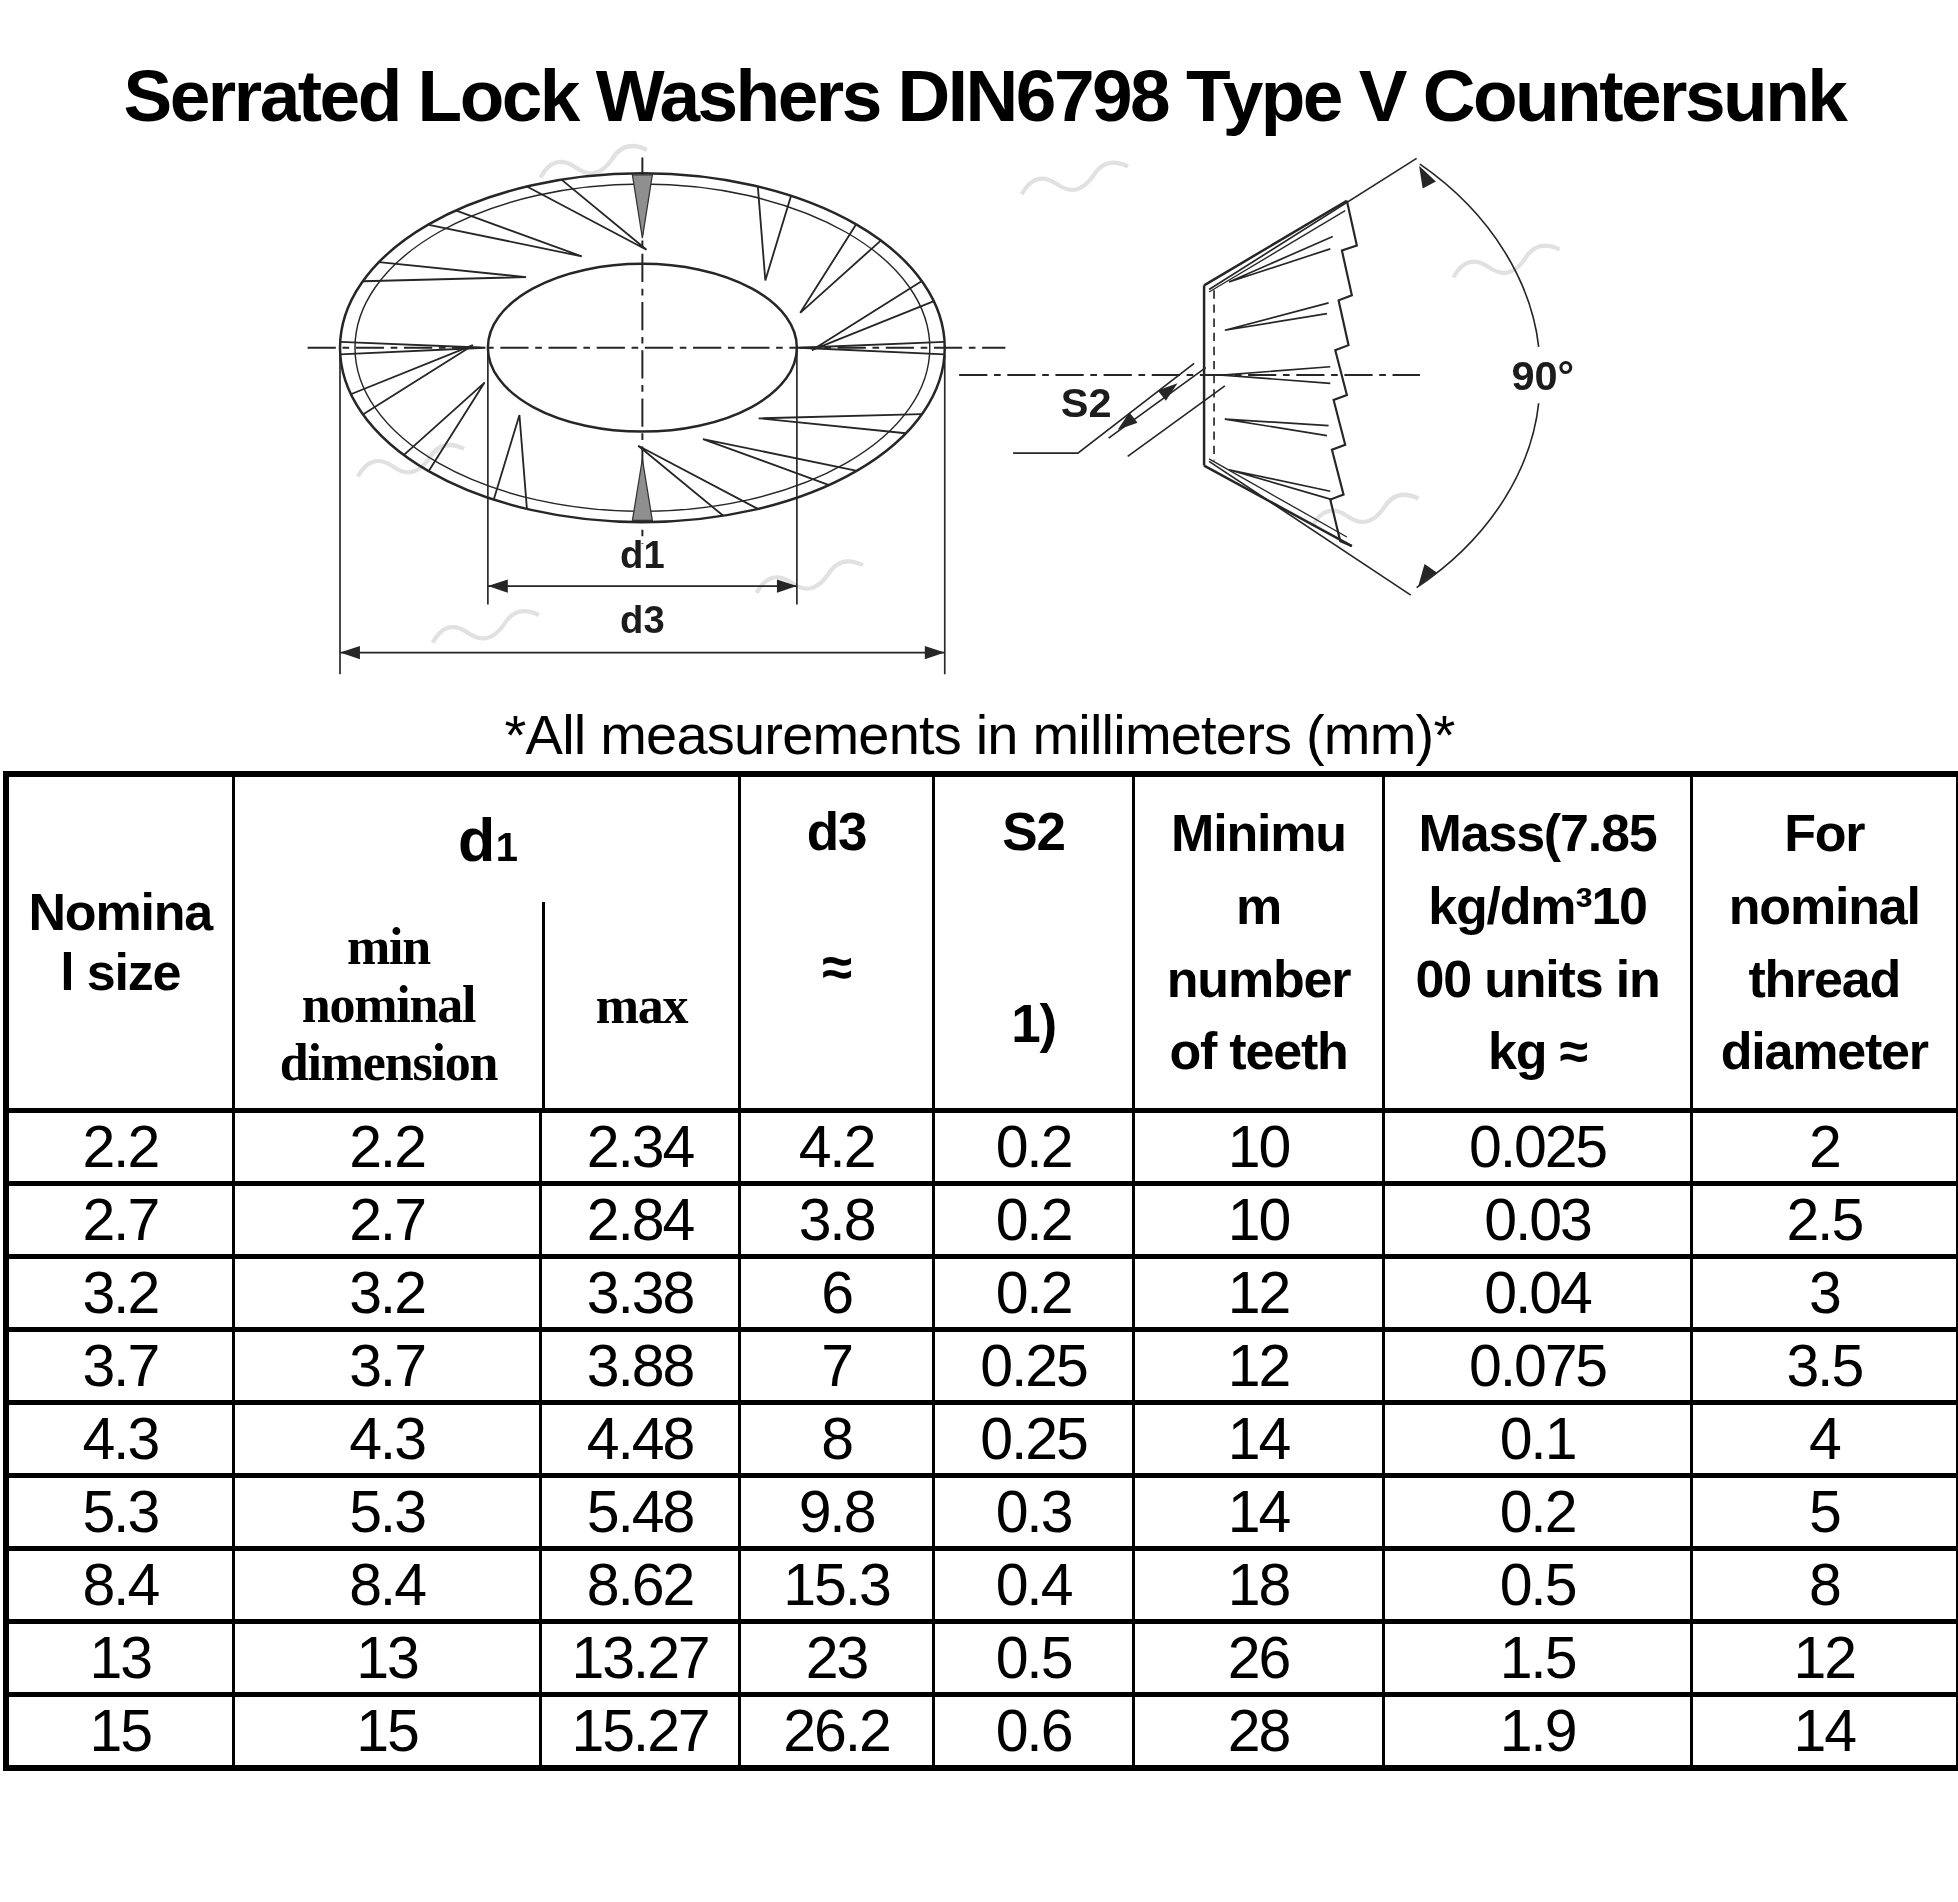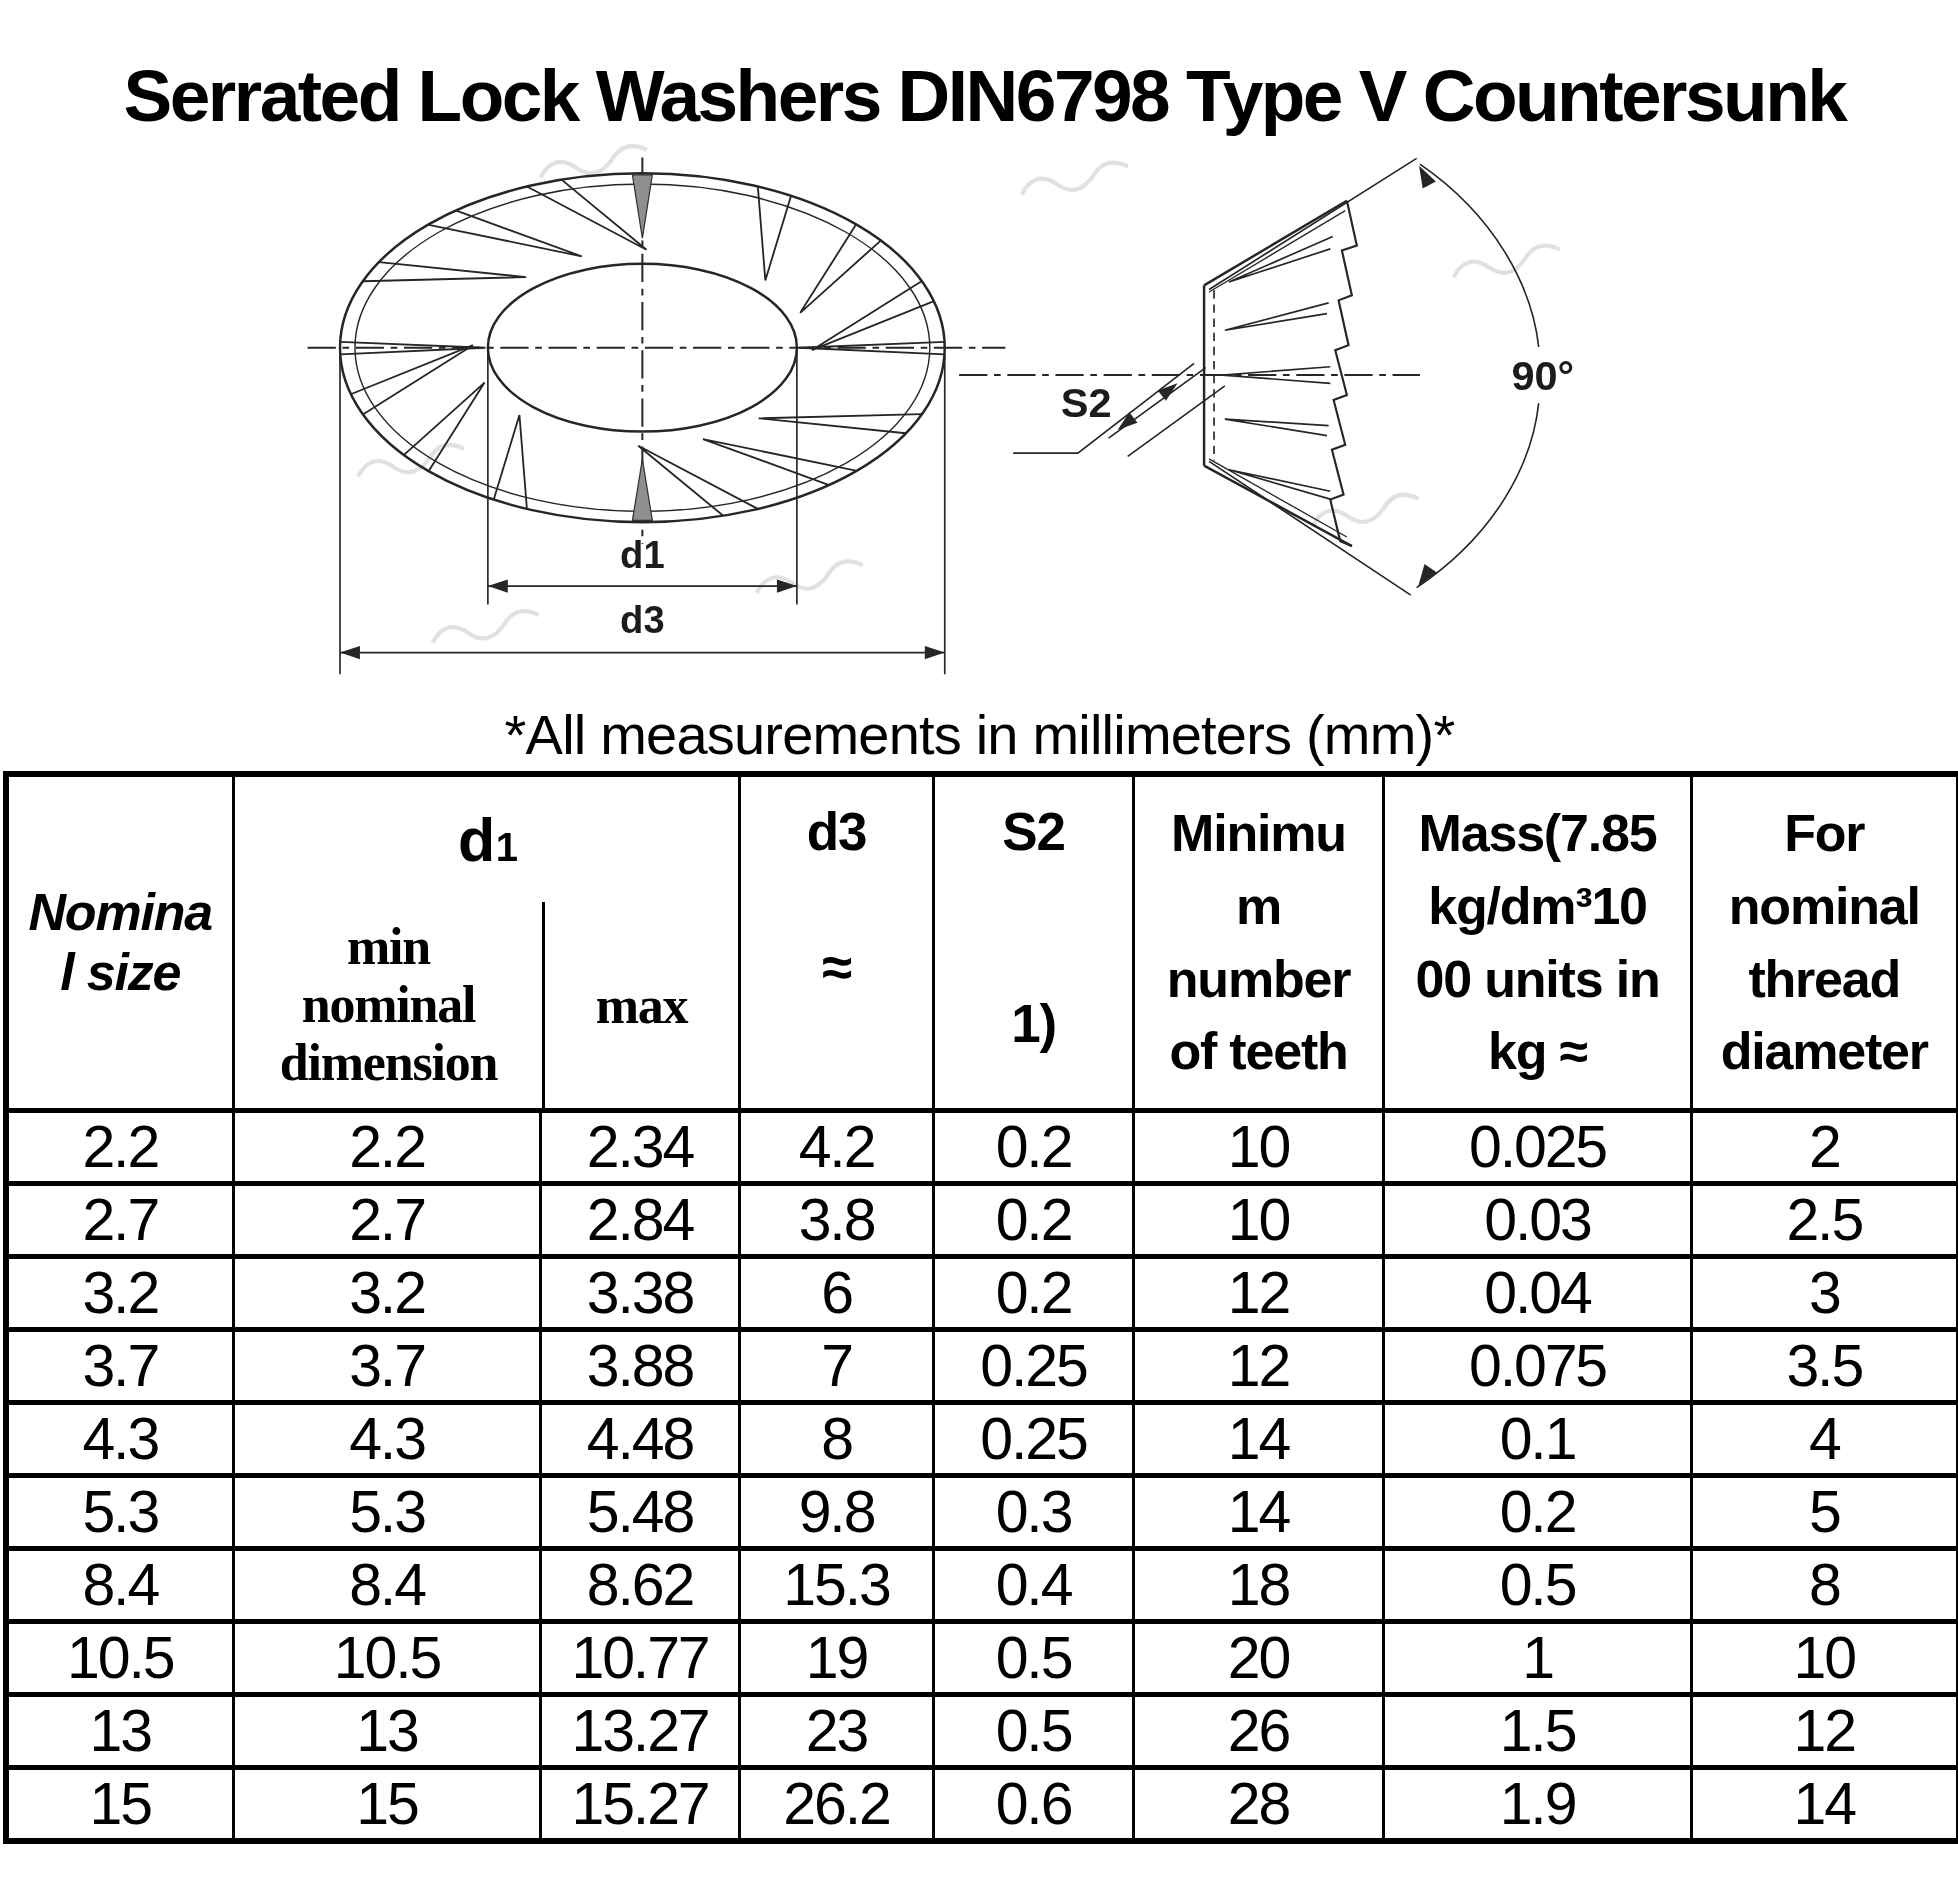--- a/index.html
+++ b/index.html
@@ -24,21 +24,21 @@
     border:6.6px solid #000;
   }
   table.dim th, table.dim td{
     border:3.3px solid #000;border-top-width:5.8px;border-bottom-width:5.8px;
     text-align:center;vertical-align:middle;padding:0;
   }
   thead tr{height:336px;}
   th{font-weight:bold;font-size:52px;letter-spacing:-1.2px;}
   .pre{white-space:pre-line;text-align:center;}
   .lh{line-height:1.40;}
-  .hc{line-height:1.15;font-style:italic;}
+  .hc{line-height:1.15;}
   .thD1{padding:0;vertical-align:top;}
   .d1top{height:125px;display:flex;align-items:center;justify-content:center;}
   .dsym{font-size:61px;font-weight:bold;}
   .dsub{font-size:40px;font-weight:bold;position:relative;top:8.3px;left:1.7px;}
   .d1bottom{display:flex;height:206px;align-items:stretch;font-family:Liberation Serif, serif;}
   .d1min{width:307px;display:flex;align-items:center;justify-content:center;line-height:1.12;}
   .d1max{flex:1;border-left:3.3px solid #000;display:flex;align-items:center;justify-content:center;}
   .vstack{display:flex;flex-direction:column;align-items:center;height:330px;}
   .sym{font-size:53px;font-weight:bold;}
   .mtD3a{margin-top:23px;}
@@ -286,30 +286,20 @@
         <td>8.4</td>
         <td>8.4</td>
         <td>8.62</td>
         <td>15.3</td>
         <td>0.4</td>
         <td>18</td>
         <td>0.5</td>
         <td>8</td>
       </tr>
       <tr>
-        <td>10.5</td>
-        <td>10.5</td>
-        <td>10.77</td>
-        <td>19</td>
-        <td>0.5</td>
-        <td>20</td>
-        <td>1</td>
-        <td>10</td>
-      </tr>
-      <tr>
         <td>13</td>
         <td>13</td>
         <td>13.27</td>
         <td>23</td>
         <td>0.5</td>
         <td>26</td>
         <td>1.5</td>
         <td>12</td>
       </tr>
       <tr>

